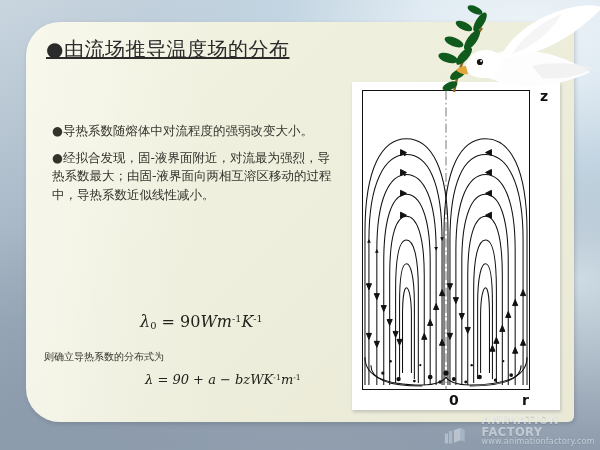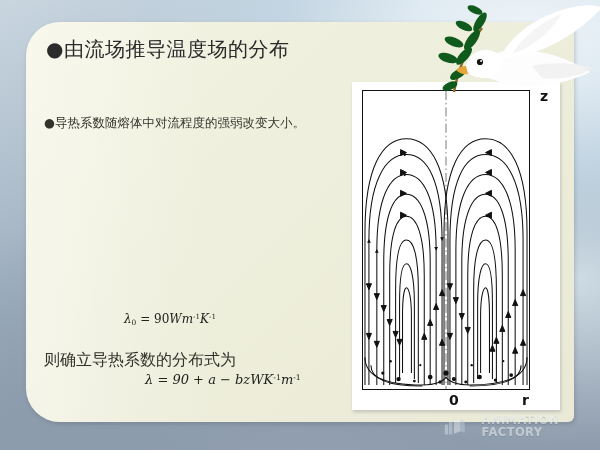--- a/index.html
+++ b/index.html
@@ -39,51 +39,52 @@
     background:linear-gradient(to right, rgba(255,255,255,.35) 0%, rgba(255,255,255,0) 35%);
   }
 
   
   #title {
     position:absolute; left:46px; top:36px;
     font-family:"DejaVu Serif", serif;
     font-size:20px; line-height:26px;
     color:#2b2b2b; letter-spacing:.5px;
     white-space:nowrap;
+    text-decoration:underline;
   }
 
   
   #body-text {
     position:absolute; left:44px; top:114px; width:300px;
     font-family:"DejaVu Sans", sans-serif;
     font-size:12.5px; line-height:18.6px;
     color:#33332c;
   }
-  #body-text p { margin:0; }
+  #body-text p { margin:8px; }
   #body-text p.gap { margin-top:14px; }
 
   
   .formula {
     position:absolute;
     font-family:"DejaVu Serif", serif;
     font-style:italic;
     color:#23231e;
     white-space:nowrap;
   }
-  #formula1 { left:124px; top:312px; font-size:12px; }
+  #formula1 { left:140px; top:312px; font-size:16px; }
   #formula2 { left:118px; top:372px; font-size:13px;margin-left:27px; }
   .formula sub { font-style:normal; font-size:.62em; vertical-align:-.22em; }
   .formula sup { font-style:normal; font-size:.60em; vertical-align:.52em; }
   .formula .rm { font-style:normal; }
 
   
   #lead2 {
     position:absolute; left:44px; top:350px;
     font-family:"DejaVu Sans", sans-serif;
-    font-size:16px; color:#33332c;
+    font-size:10px; color:#33332c;
   }
 
   
   #diagram-panel {
     position:absolute; left:352px; top:82px;
     width:208px; height:328px;
     background:#ffffff;
     box-shadow:1px 2px 3px rgba(70,80,95,.25);
   }
   #diagram-frame {
@@ -132,20 +133,21 @@
 <div id="bg2"></div>
 
 <div id="card">
   <div id="card-inner"></div>
 </div>
 
 <div id="title">●由流场推导温度场的分布</div>
 
 <div id="body-text">
   <p>●导热系数随熔体中对流程度的强弱改变大小。</p>
+  <p>●经拟合发现，固-液界面附近，对流最为强烈，导热系数最大；由固-液界面向两相互溶区移动的过程中，导热系数近似线性减小。</p>
 </div>
 
 <div class="formula" id="formula1">
   <span>λ</span><sub>0</sub>
   <span class="rm">=</span>
   <span class="rm">90</span><span>Wm</span><sup>-1</sup><span>K</span><sup>-1</sup>
 </div>
 
 <div id="lead2">则确立导热系数的分布式为</div>
 
@@ -291,14 +293,15 @@
 
 <div id="watermark">
   <svg width="26" height="22" viewBox="0 0 26 22">
     <rect x="1" y="8" width="4" height="12" fill="#dfe7ec" opacity=".8"></rect>
     <rect x="6" y="5" width="4" height="15" fill="#cfdbe3" opacity=".8"></rect>
     <path d="M12,4 L20,1 L20,16 L12,19 z" fill="#e8eef2" opacity=".85"></path>
     <path d="M20,1 L25,4 L25,18 L20,16 z" fill="#c2d2dc" opacity=".8"></path>
   </svg>
   <div id="wm-text">
     <div id="wm-title">ANIMATION FACTORY</div>
+    <div id="wm-url">www.animationfactory.com</div>
   </div>
 </div>
 
 </body></html>

